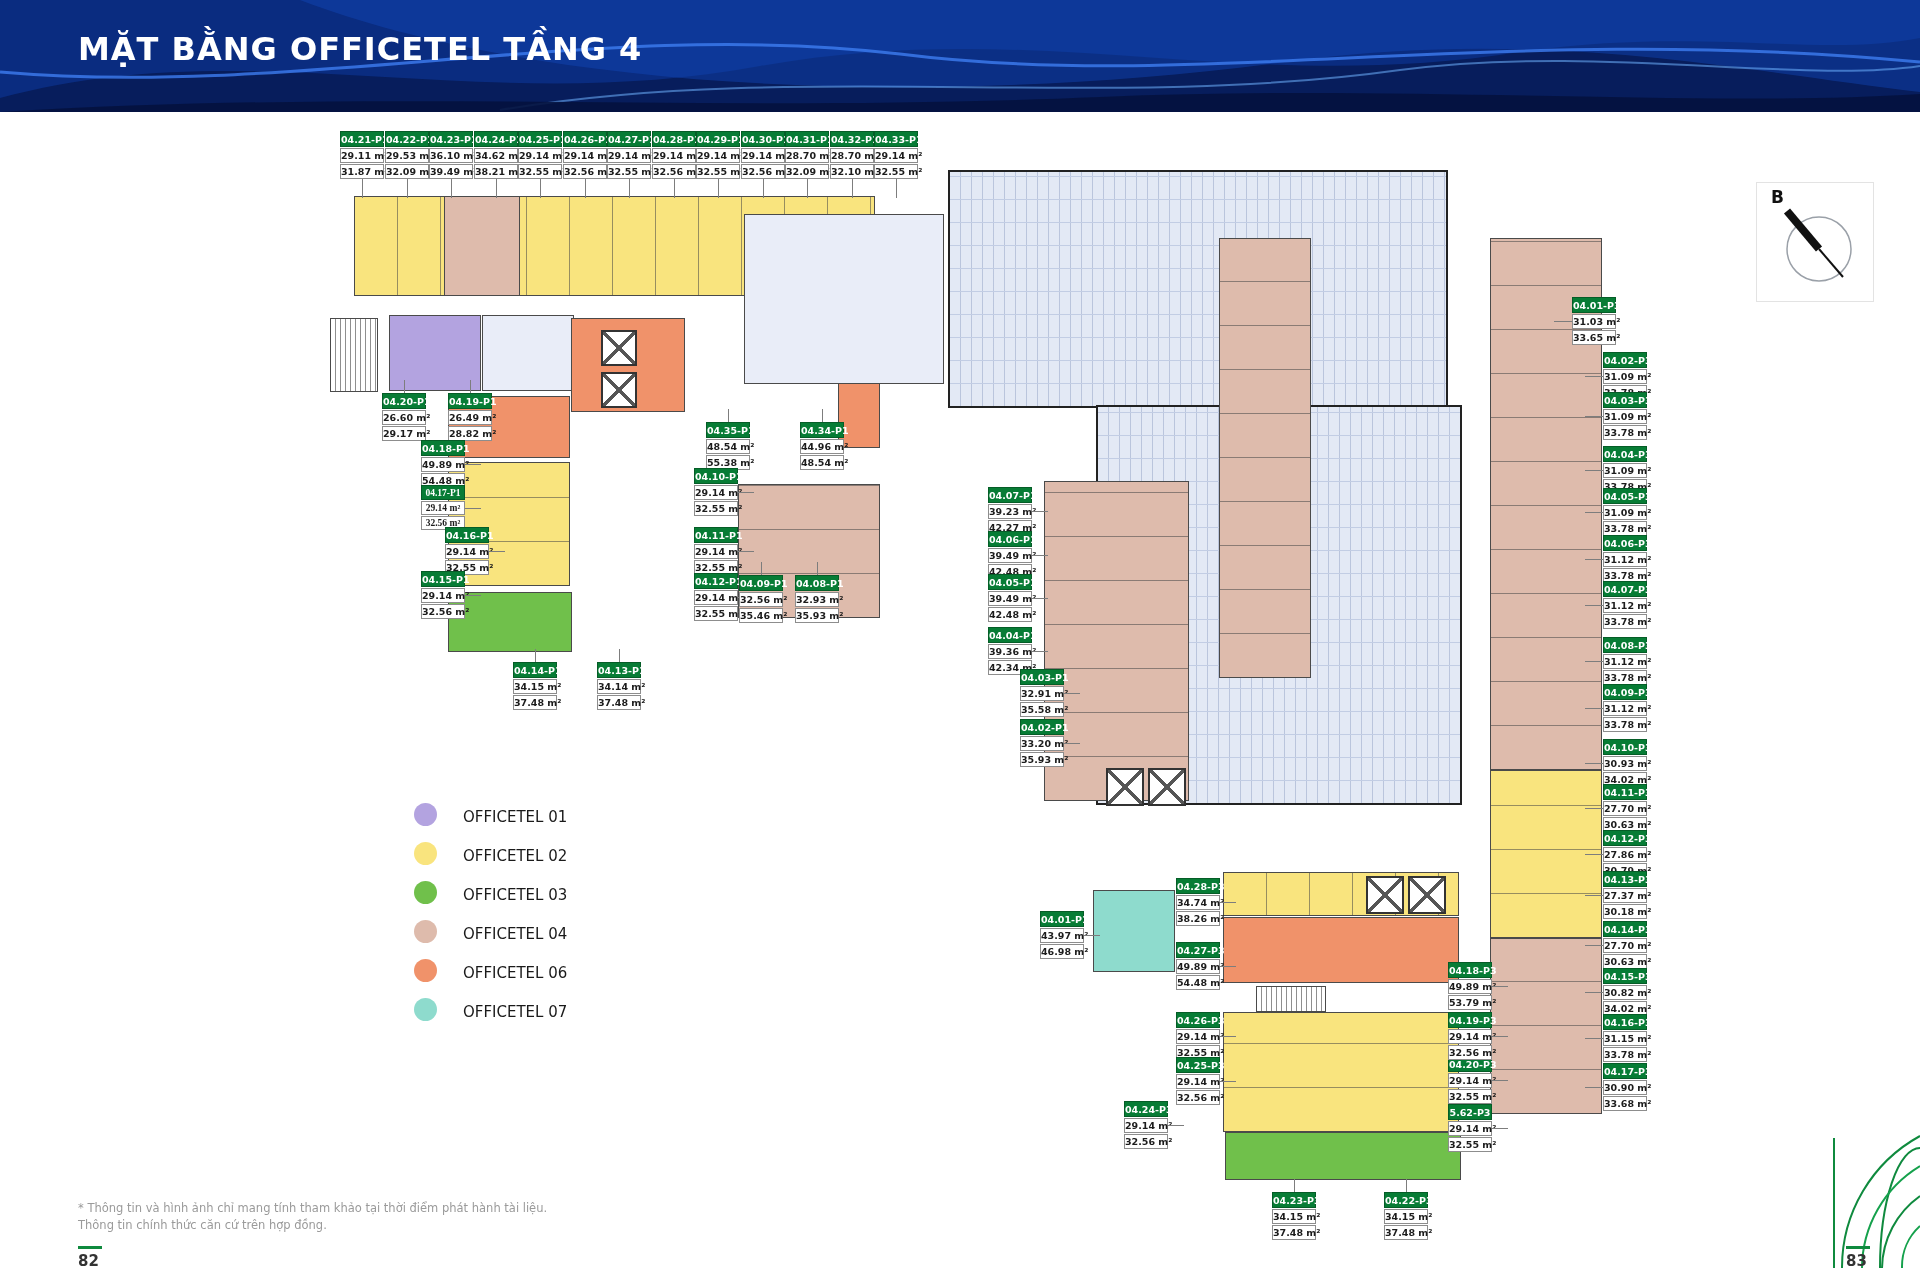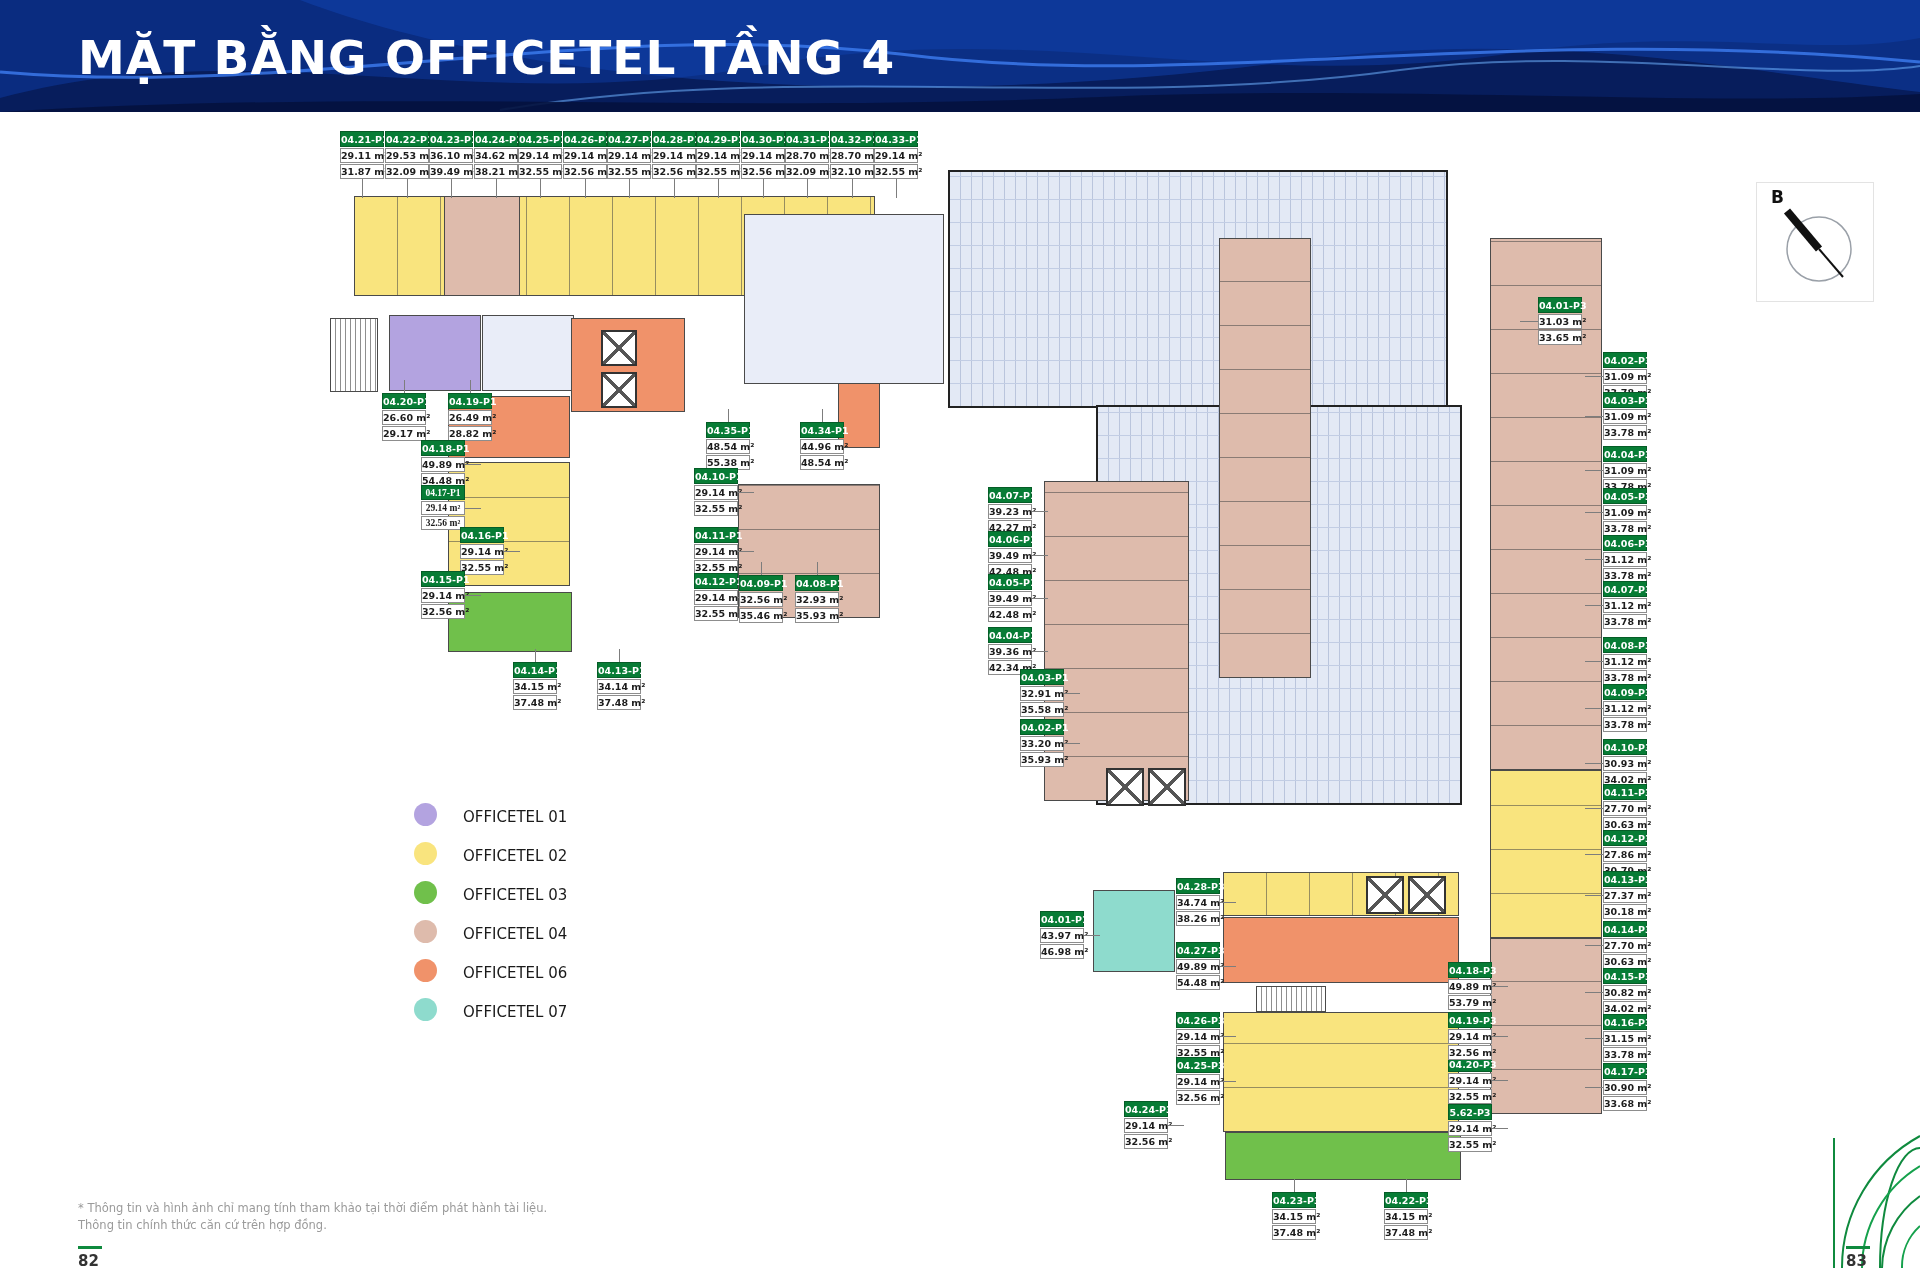--- a/index.html
+++ b/index.html
@@ -9,21 +9,21 @@
     font-family:"DejaVu Sans","Liberation Sans",sans-serif;
   }
   
   .header{
     position:absolute;left:0;top:0;width:1920px;height:112px;
     background:#071d5c;overflow:hidden;
   }
   .header svg{position:absolute;left:0;top:0;}
   .page-title{
     position:absolute;left:78px;top:30px;z-index:3;
-    color:#ffffff;font-size:47px;font-weight:bold;letter-spacing:1px;
+    color:#ffffff;font-size:32px;font-weight:bold;letter-spacing:1px;
   }
   
   .compass{
     position:absolute;left:1756px;top:182px;width:116px;height:118px;
     border:1px solid #e3e3e3;background:#fff;
   }
   .compass .b{
     position:absolute;left:14px;top:4px;font-size:17px;font-weight:bold;color:#111;
   }
   
@@ -236,21 +236,21 @@
     <span class="ar a1">49.89 m²</span>
     <span class="ar a2">54.48 m²</span>
   </div>
 
   <div class="unit right" style="left: 421px; top: 485px; font-family: Liberation Serif, serif;">
     <span class="uid">04.17-P1</span>
     <span class="ar a1">29.14 m²</span>
     <span class="ar a2">32.56 m²</span>
   </div>
 
-  <div class="unit right" style="left: 436px; top: 527px; padding-left: 24px;">
+  <div class="unit right" style="left: 421px; top: 527px; padding-left: 24px;">
     <span class="uid">04.16-P1</span>
     <span class="ar a1">29.14 m²</span>
     <span class="ar a2">32.55 m²</span>
   </div>
 
   <div class="unit right" style="left: 421px; top: 571px;">
     <span class="uid">04.15-P1</span>
     <span class="ar a1">29.14 m²</span>
     <span class="ar a2">32.56 m²</span>
   </div>
@@ -410,21 +410,21 @@
     <span class="ar a1">29.14 m²</span>
     <span class="ar a2">32.56 m²</span>
   </div>
 
   <div class="unit right" style="left: 1448px; top: 962px;">
     <span class="uid">04.18-P3</span>
     <span class="ar a1">49.89 m²</span>
     <span class="ar a2">53.79 m²</span>
   </div>
 
-  <div class="unit left" style="left: 1538px; top: 297px;">
+  <div class="unit left" style="left: 1572px; top: 297px;">
     <span class="uid">04.01-P3</span>
     <span class="ar a1">31.03 m²</span>
     <span class="ar a2">33.65 m²</span>
   </div>
 
   <div class="unit left" style="left: 1603px; top: 352px;">
     <span class="uid">04.02-P3</span>
     <span class="ar a1">31.09 m²</span>
     <span class="ar a2">33.78 m²</span>
   </div>

